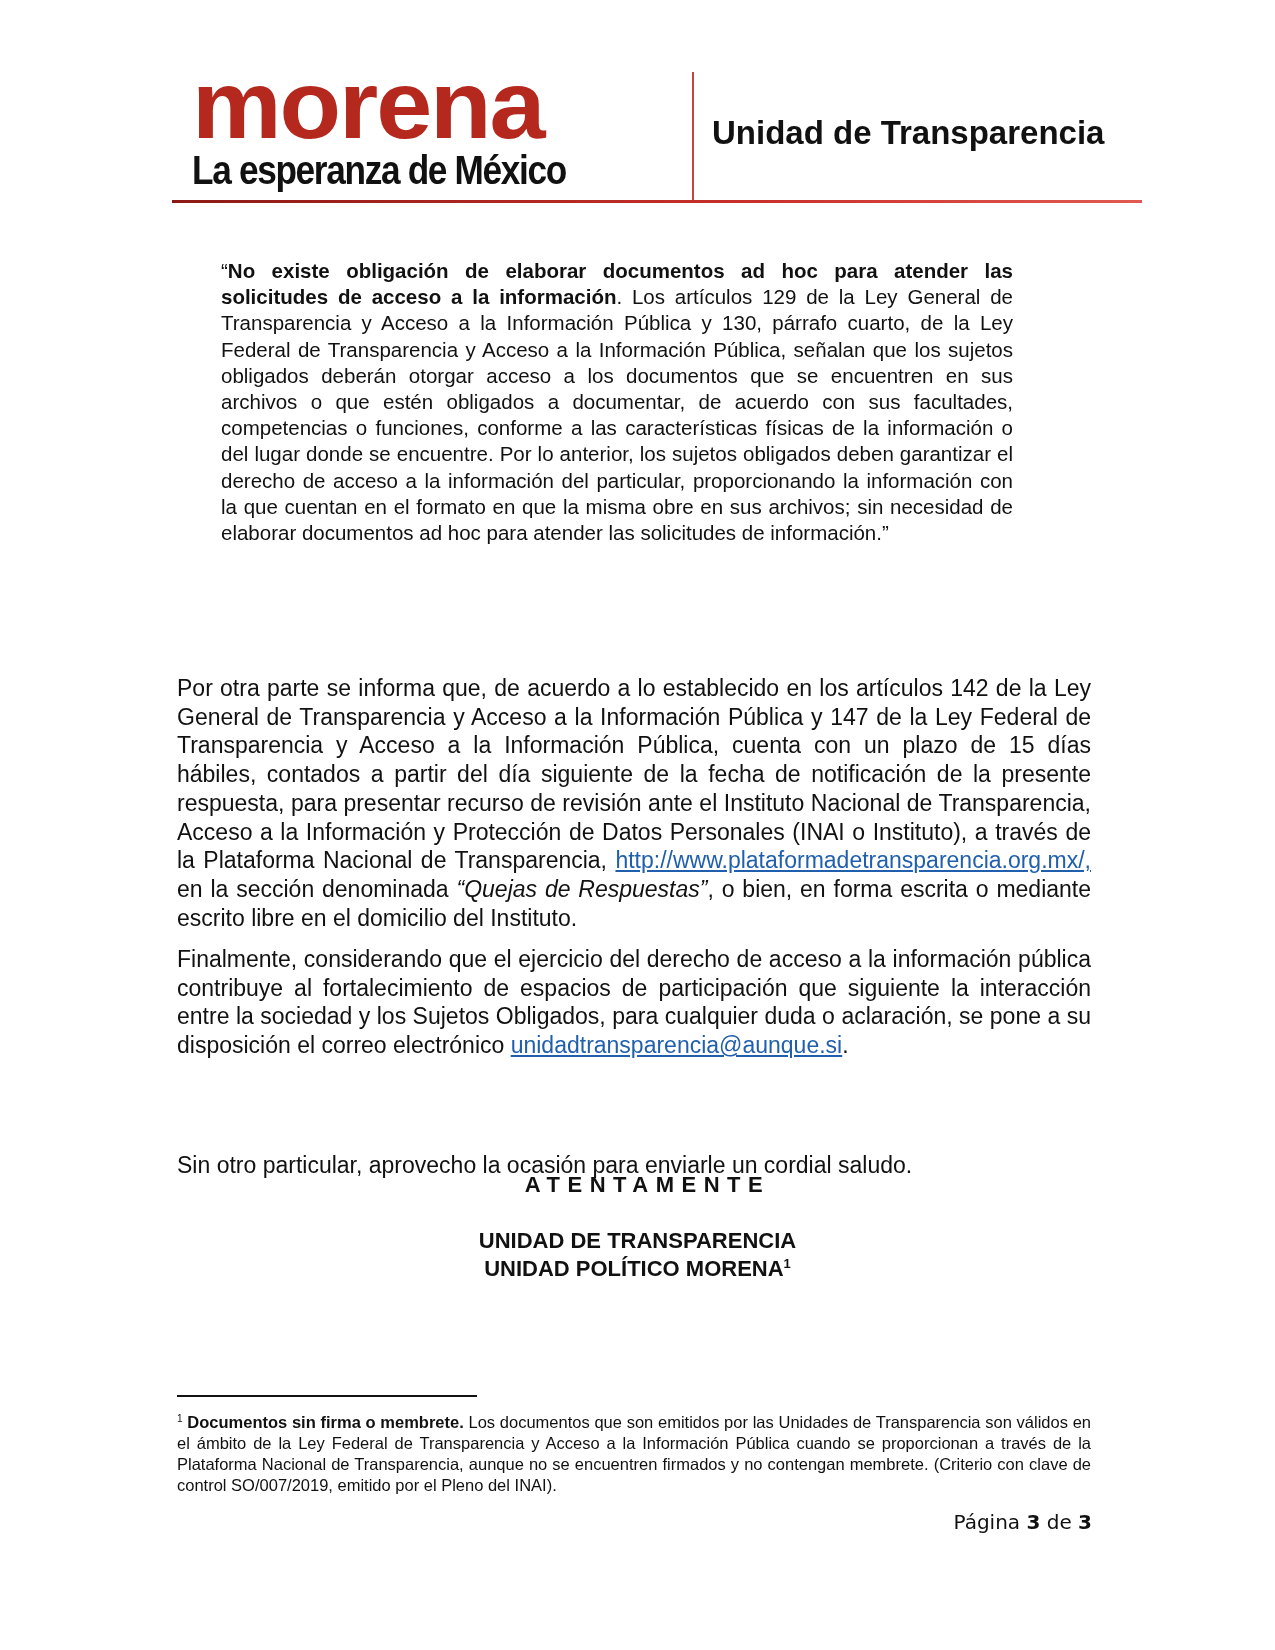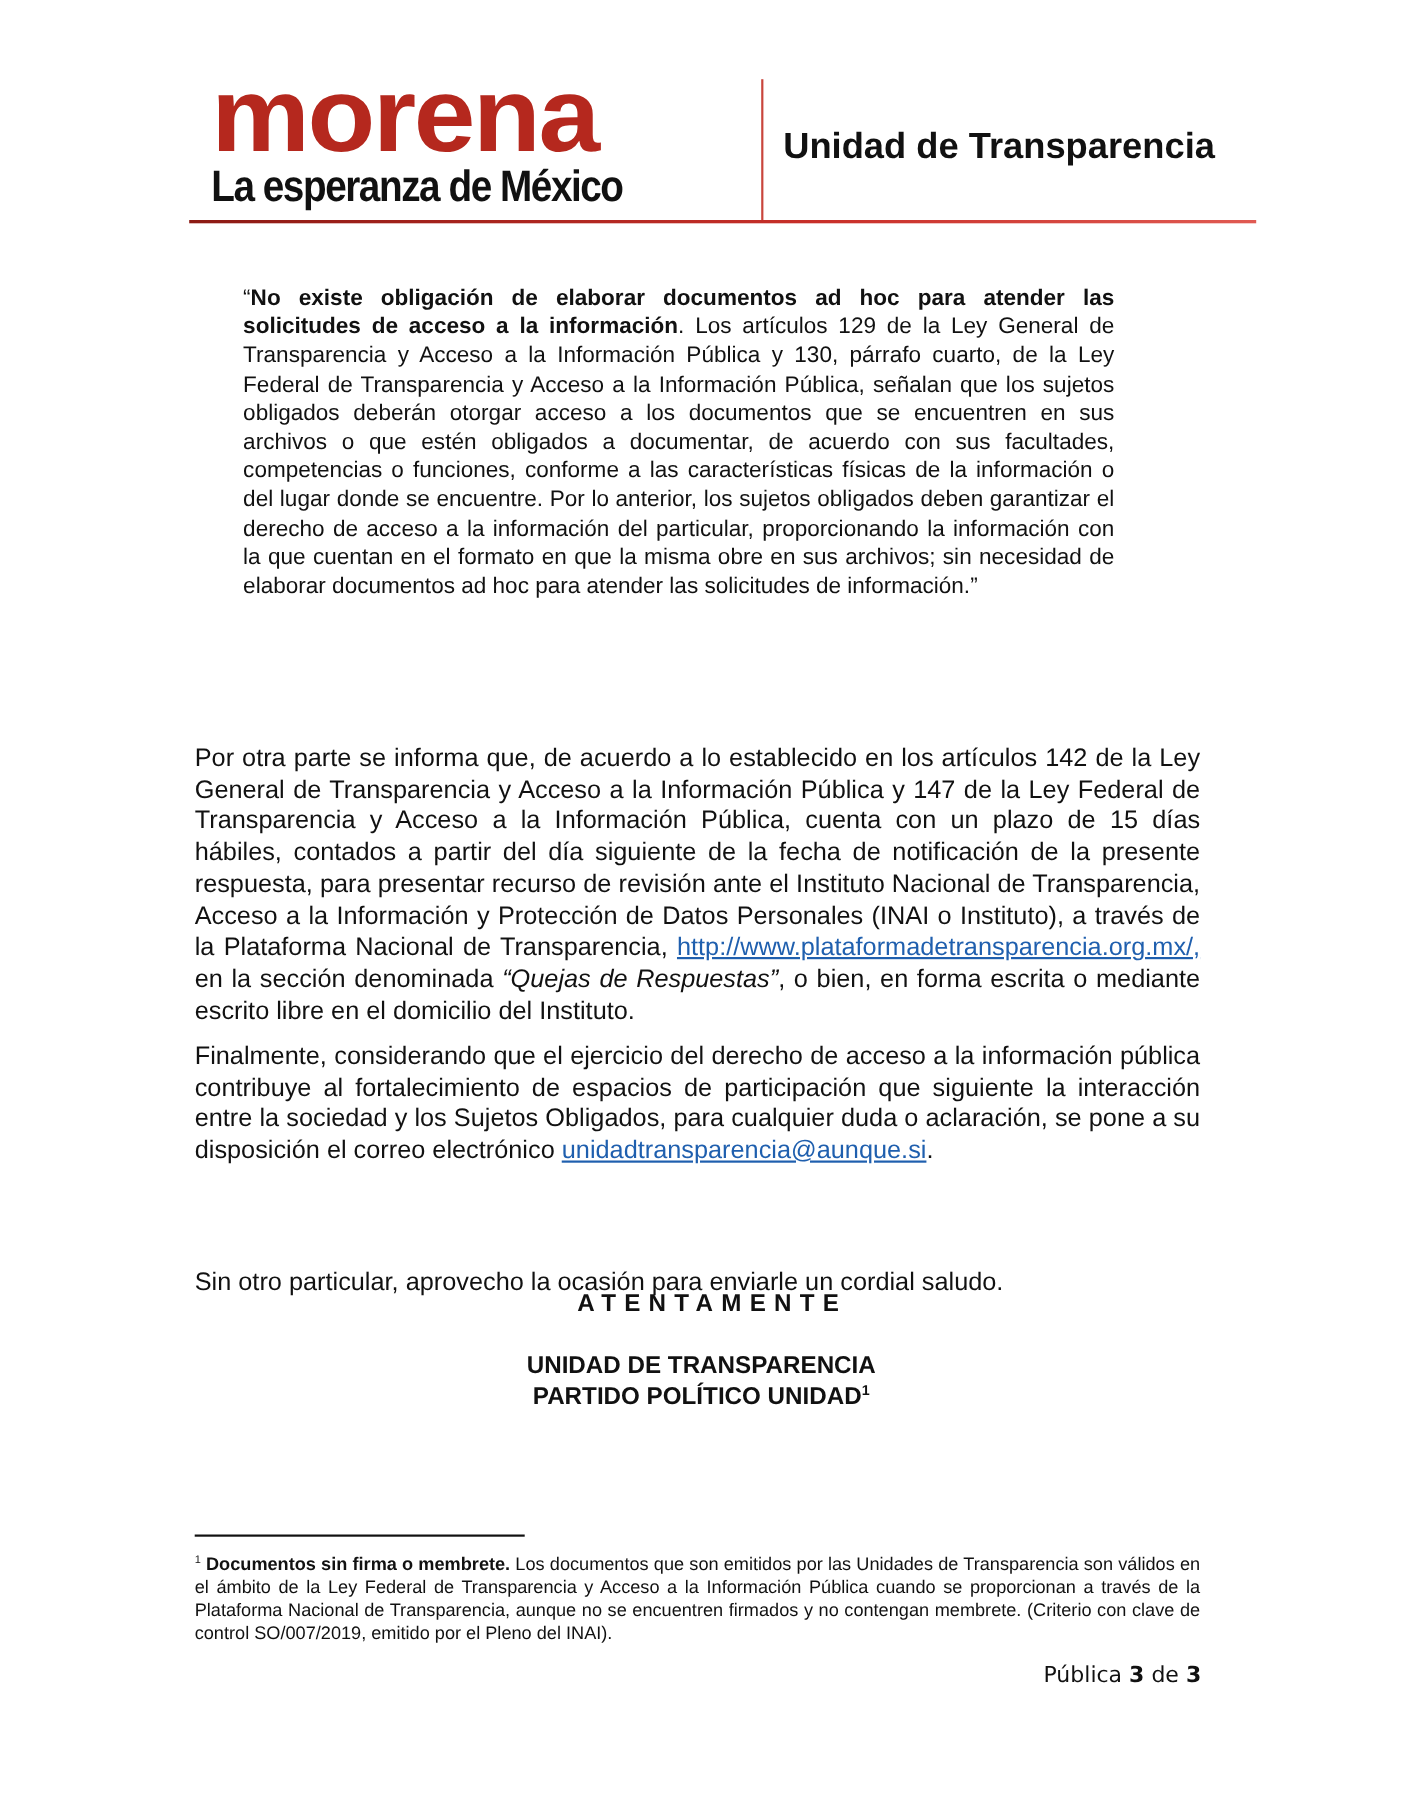--- a/index.html
+++ b/index.html
@@ -65,18 +65,18 @@
 <div class="quote"><span>“</span><b>No existe obligación de elaborar documentos ad hoc para atender las solicitudes de acceso a la información</b><span>. Los artículos 129 de la Ley General de Transparencia y Acceso a la Información Pública y 130, párrafo cuarto, de la Ley Federal de Transparencia y Acceso a la Información Pública, señalan que los sujetos obligados deberán otorgar acceso a los documentos que se encuentren en sus archivos o que estén obligados a documentar, de acuerdo con sus facultades, competencias o funciones, conforme a las características físicas de la información o del lugar donde se encuentre. Por lo anterior, los sujetos obligados deben garantizar el derecho de acceso a la información del particular, proporcionando la información con la que cuentan en el formato en que la misma obre en sus archivos; sin necesidad de elaborar documentos ad hoc para atender las solicitudes de información.”</span></div>
 
 <div class="para p1"><span>Por otra parte se informa que, de acuerdo a lo establecido en los artículos 142 de la Ley General de Transparencia y Acceso a la Información Pública y 147 de la Ley Federal de Transparencia y Acceso a la Información Pública, cuenta con un plazo de 15 días hábiles, contados a partir del día siguiente de la fecha de notificación de la presente respuesta, para presentar recurso de revisión ante el Instituto Nacional de Transparencia, Acceso a la Información y Protección de Datos Personales (INAI o Instituto), a través de la Plataforma Nacional de Transparencia, </span><a href="#">http://www.plataformadetransparencia.org.mx/,</a><span> en la sección denominada </span><i>“Quejas de Respuestas”</i><span>, o bien, en forma escrita o mediante escrito libre en el domicilio del Instituto.</span></div>
 
 <div class="para p2"><span>Finalmente, considerando que el ejercicio del derecho de acceso a la información pública contribuye al fortalecimiento de espacios de participación que siguiente la interacción entre la sociedad y los Sujetos Obligados, para cualquier duda o aclaración, se pone a su disposición el correo electrónico </span><a href="#">unidadtransparencia@aunque.si</a><span>.</span></div>
 
 <div class="para p3">Sin otro particular, aprovecho la ocasión para enviarle un cordial saludo.</div>
 
 <div class="closing atentamente">ATENTAMENTE</div>
 <div class="closing sig1">UNIDAD DE TRANSPARENCIA</div>
-<div class="closing sig2"><span>PARTIDO POLÍTICO UNIDAD</span><sup>1</sup></div>
+<div class="closing sig2"><span>UNIDAD POLÍTICO MORENA</span><sup>1</sup></div>
 
 <div class="fn-rule"></div>
 <div class="footnote"><sup>1</sup> <b>Documentos sin firma o membrete.</b><span> Los documentos que son emitidos por las Unidades de Transparencia son válidos en el ámbito de la Ley Federal de Transparencia y Acceso a la Información Pública cuando se proporcionan a través de la Plataforma Nacional de Transparencia, aunque no se encuentren firmados y no contengan membrete. (Criterio con clave de control SO/007/2019, emitido por el Pleno del INAI).</span></div>
 
-<div class="page-num"><span>Pública</span> <b>3</b> <span>de</span> <b>3</b></div>
+<div class="page-num"><span>Página</span> <b>3</b> <span>de</span> <b>3</b></div>
 
 </body></html>

